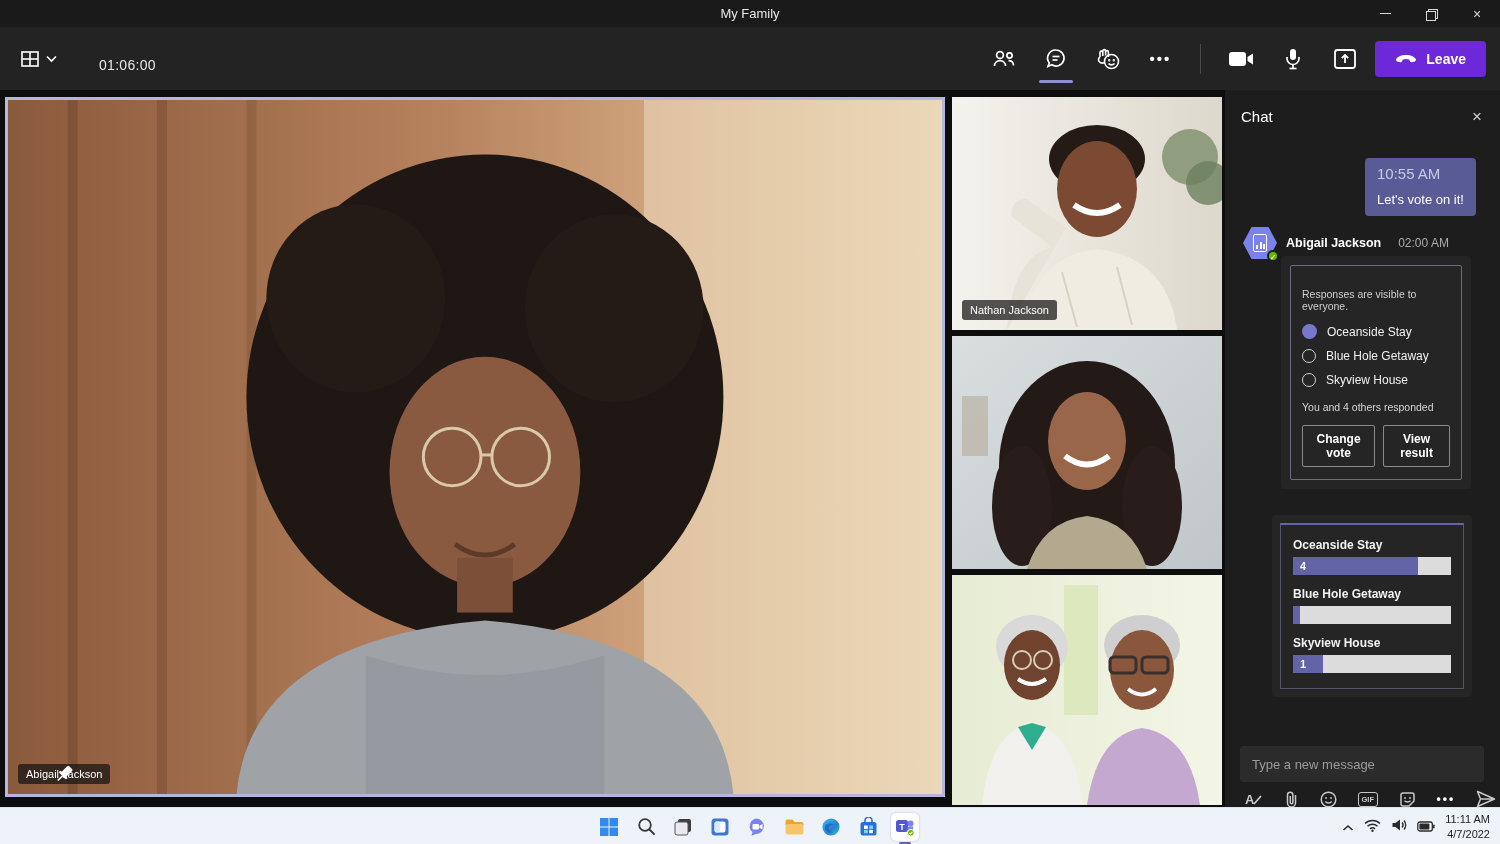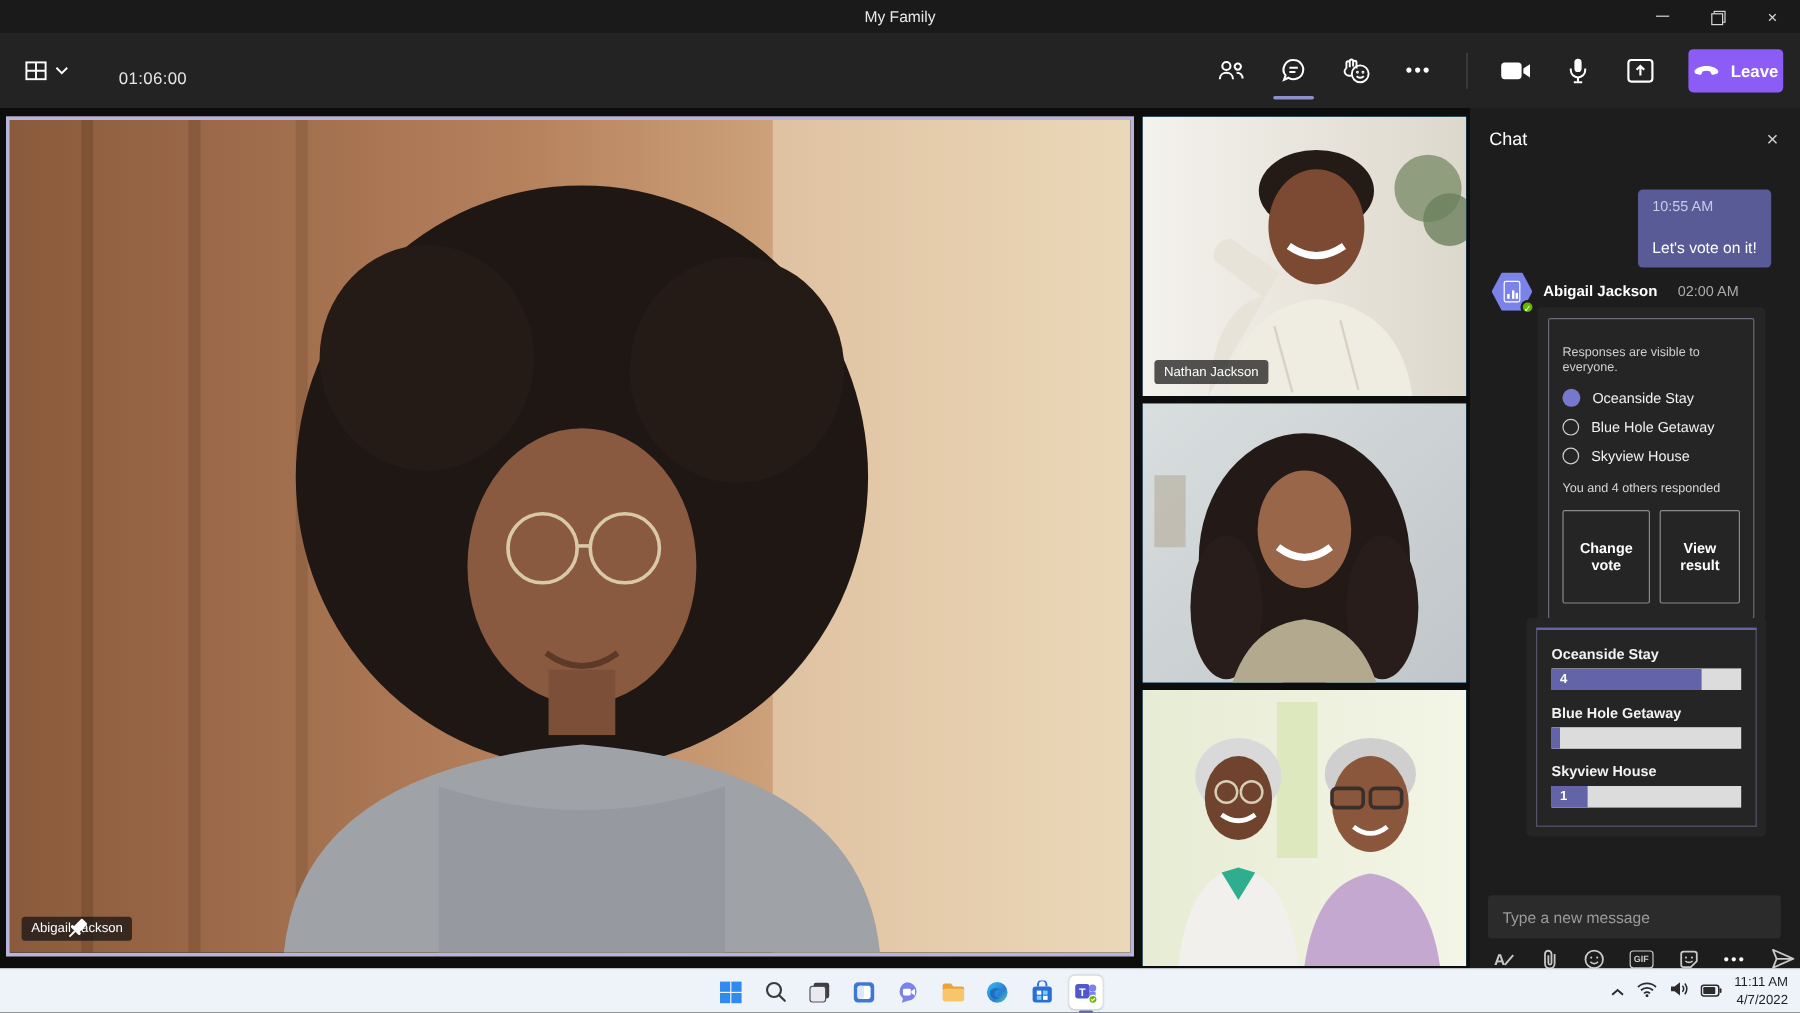--- a/index.html
+++ b/index.html
@@ -23,43 +23,43 @@
              display:flex; align-items:center; }
   .tb-left { display:flex; align-items:center; gap:10px; margin-left:14px; }
   .grid-btn { display:flex; align-items:center; gap:6px; color:#fff; padding:6px; }
   .timer { color:#e6e6e6; font-size:14px; letter-spacing:.3px; margin-left:26px;margin-top:12px; }
   .tb-right { margin-left:auto; display:flex; align-items:center; gap:8px; margin-right:14px; }
   .tb-icon { width:44px; height:40px; display:flex; align-items:center; justify-content:center; position:relative; color:#fff; }
   .tb-icon svg { display:block; }
   .tab-underline { position:absolute; bottom:-4px; left:5px; width:34px; height:3px; border-radius:2px; background:#8e90ce; }
   .tb-sep { width:1px; height:30px; background:#4a4a4a; margin:0 10px; }
   .dots { color:#fff; font-size:15px; letter-spacing:2px; font-weight:bold; }
-  .leave-btn { display:flex; align-items:center; gap:9px; background:#8b5cf6; color:#fff;
-               border:none; border-radius:4px; height:36px; padding:0 4px; font-size:14px; font-weight:600; margin-left:10px; }
+  .leave-btn { display:flex; align-items:center; gap:9px; background:#6d28d9; color:#fff;
+               border:none; border-radius:4px; height:36px; padding:0 20px; font-size:14px; font-weight:600; }
 
   
   .stage { position:absolute; top:90px; left:0; width:1225px; height:717px; background:#0d0d0d; }
   .main-video { position:absolute; left:5px; top:7px; width:940px; height:700px;
                 border:3px solid #b4b6de; box-shadow:inset 0 0 0 2px #101010; overflow:hidden; background:#7d5238; }
   .main-video svg, .tile svg { position:absolute; inset:0; width:100%; height:100%; }
   .name-tag { position:absolute; left:10px; bottom:10px; background:rgba(20,20,20,.72); color:#fff;
               font-size:11px; padding:4px 8px; border-radius:3px; display:flex; align-items:center; gap:6px; z-index:3; }
-  .tile { position:absolute; left:952px; width:270px; overflow:hidden; background:#0c4a6e; }
+  .tile { position:absolute; left:952px; width:270px; overflow:hidden; background:#0369a1; }
   .tile1 { top:7px;  height:233px; }
   .tile2 { top:246px; height:233px; }
   .tile3 { top:485px; height:230px; }
 
   
   .chat { position:absolute; top:90px; left:1225px; width:275px; height:717px; background:#1d1d1d; }
   .chat-header { position:absolute; top:16px; left:16px; right:12px; display:flex; align-items:center; }
   .chat-title { color:#fff; font-size:15px; font-weight:normal; }
   .chat-close { margin-left:auto; color:#cfcfcf; font-size:17px; line-height:1; padding:2px 6px; }
 
   .self-bubble { position:absolute; top:68px; right:24px; background:#585b95; border-radius:4px; padding:7px 12px 9px; max-width:170px; }
-  .self-bubble .msg-time { color:#c9cae6; font-size:12px; margin-bottom:20px; }
+  .self-bubble .msg-time { color:#c9cae6; font-size:15px; margin-bottom:10px; }
   .self-bubble .msg-text { color:#fff; font-size:13px; }
 
   .sender-row { position:absolute; top:136px; left:18px; display:flex; align-items:center; gap:9px; }
   .hex-avatar { position:relative; width:34px; height:34px; }
   .hex { position:absolute; inset:0; background:#7b83eb;
          clip-path:polygon(25% 3%, 75% 3%, 100% 50%, 75% 97%, 25% 97%, 0% 50%); }
   .hex-doc { position:absolute; left:10px; top:8px; width:14px; height:18px; border:1.5px solid #fff; border-radius:2px; }
   .hex-doc i { position:absolute; left:2px; bottom:2px; width:2px; background:#fff; display:block; }
   .hex-doc i:nth-child(1){ height:4px; } .hex-doc i:nth-child(2){ left:5.5px; height:7px; } .hex-doc i:nth-child(3){ left:9px; height:5px; }
   .check-badge { position:absolute; right:-2px; bottom:-2px; width:12px; height:12px; background:#6bb700; border:2px solid #1d1d1d;
@@ -71,21 +71,21 @@
   .poll-card { border:1px solid #6b6b7c; border-radius:2px; padding:12px 11px; }
   .poll-q { color:#fff; font-size:13px; font-weight:bold; line-height:1.35; }
   .poll-note { color:#cfcfcf; font-size:10.5px; margin-top:10px; }
   .poll-opts { margin-top:12px; display:flex; flex-direction:column; gap:10px; }
   .opt { display:flex; align-items:center; gap:10px; color:#f1f1f1; font-size:12px; }
   .radio { width:14px; height:14px; border-radius:50%; border:1.5px solid #cfcfcf; flex:0 0 auto; }
   .radio.sel { border:none; background:#7679cb; width:15px; height:15px; }
   .responded { color:#d6d6d6; font-size:10.5px; margin-top:14px; }
   .poll-btns { display:flex; gap:8px; margin-top:12px; }
   .poll-btn { background:transparent; border:1px solid #8a8a8a; border-radius:2px; color:#fff;
-              font-size:12px; font-weight:600; padding:24px 10px; font-family:inherit; }
+              font-size:12px; font-weight:600; padding:6px 10px; font-family:inherit; }
 
   .results-wrap { position:absolute; top:425px; left:47px; width:200px; background:#252525; border-radius:4px; padding:8px; }
   .results-card { border:1px solid #55556a; border-top:2px solid #6264a7; padding:13px 12px 15px; }
   .res-item { margin-bottom:12px; } .res-item:last-child { margin-bottom:0; }
   .res-label { color:#f2f2f2; font-size:12px; font-weight:600; margin-bottom:5px; }
   .bar-track { width:100%; height:18px; background:#dcdcdc; position:relative; overflow:hidden; }
   .bar-fill { position:absolute; left:0; top:0; bottom:0; background:#6264a7; color:#fff;
               font-size:11px; font-weight:600; line-height:18px; padding-left:7px; }
 
   .composer { position:absolute; left:15px; right:16px; top:656px; height:36px; }

